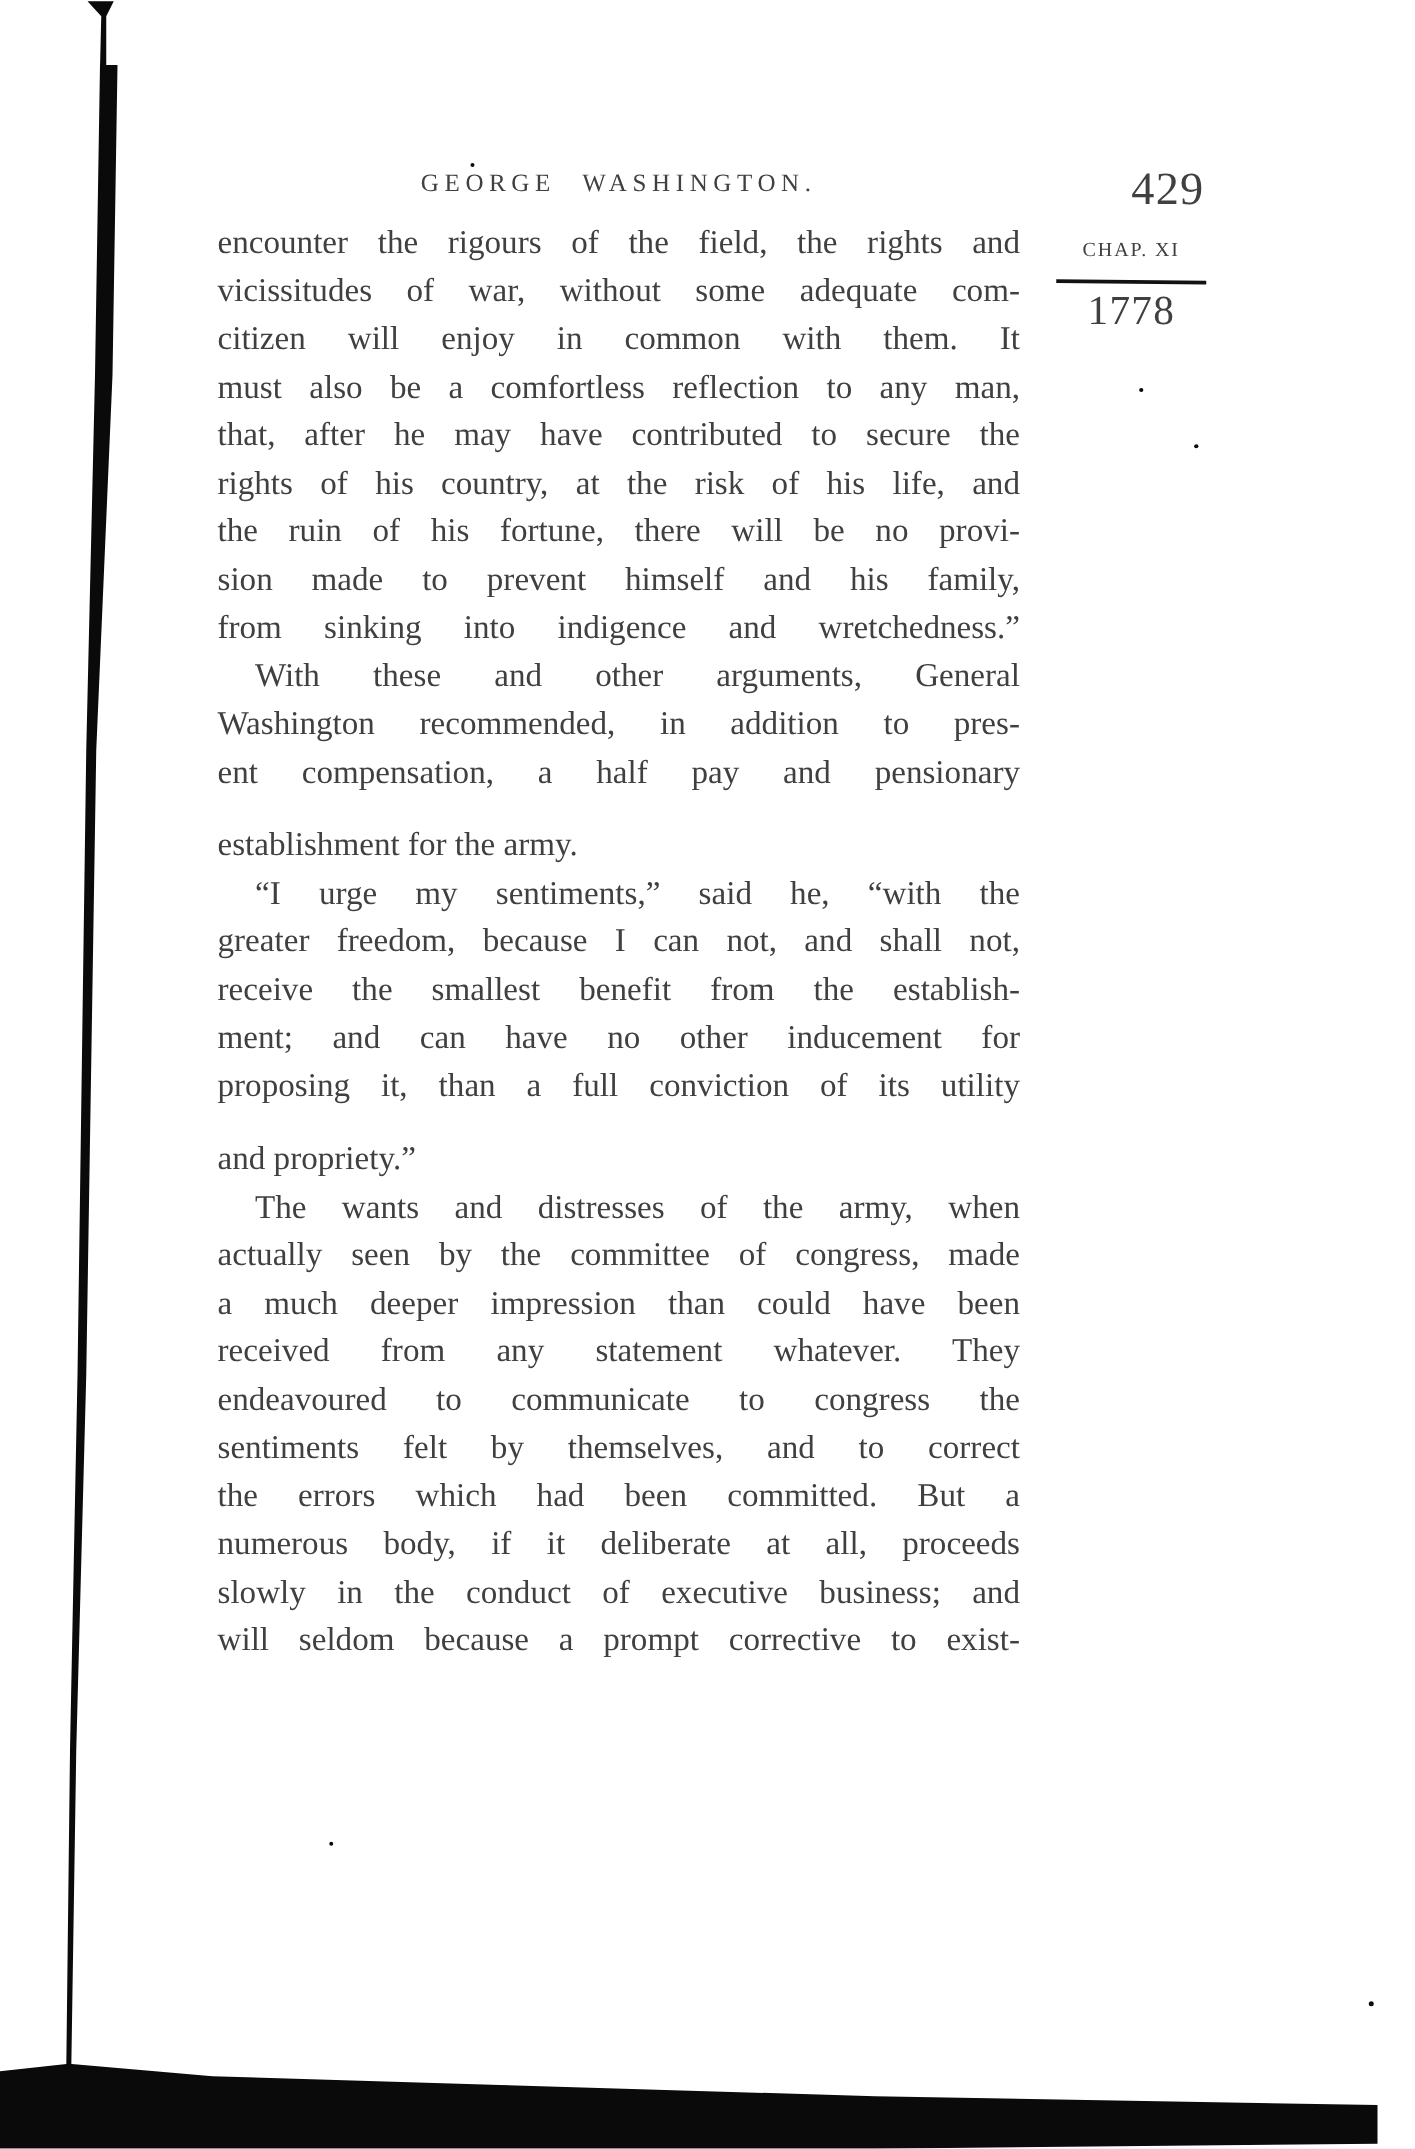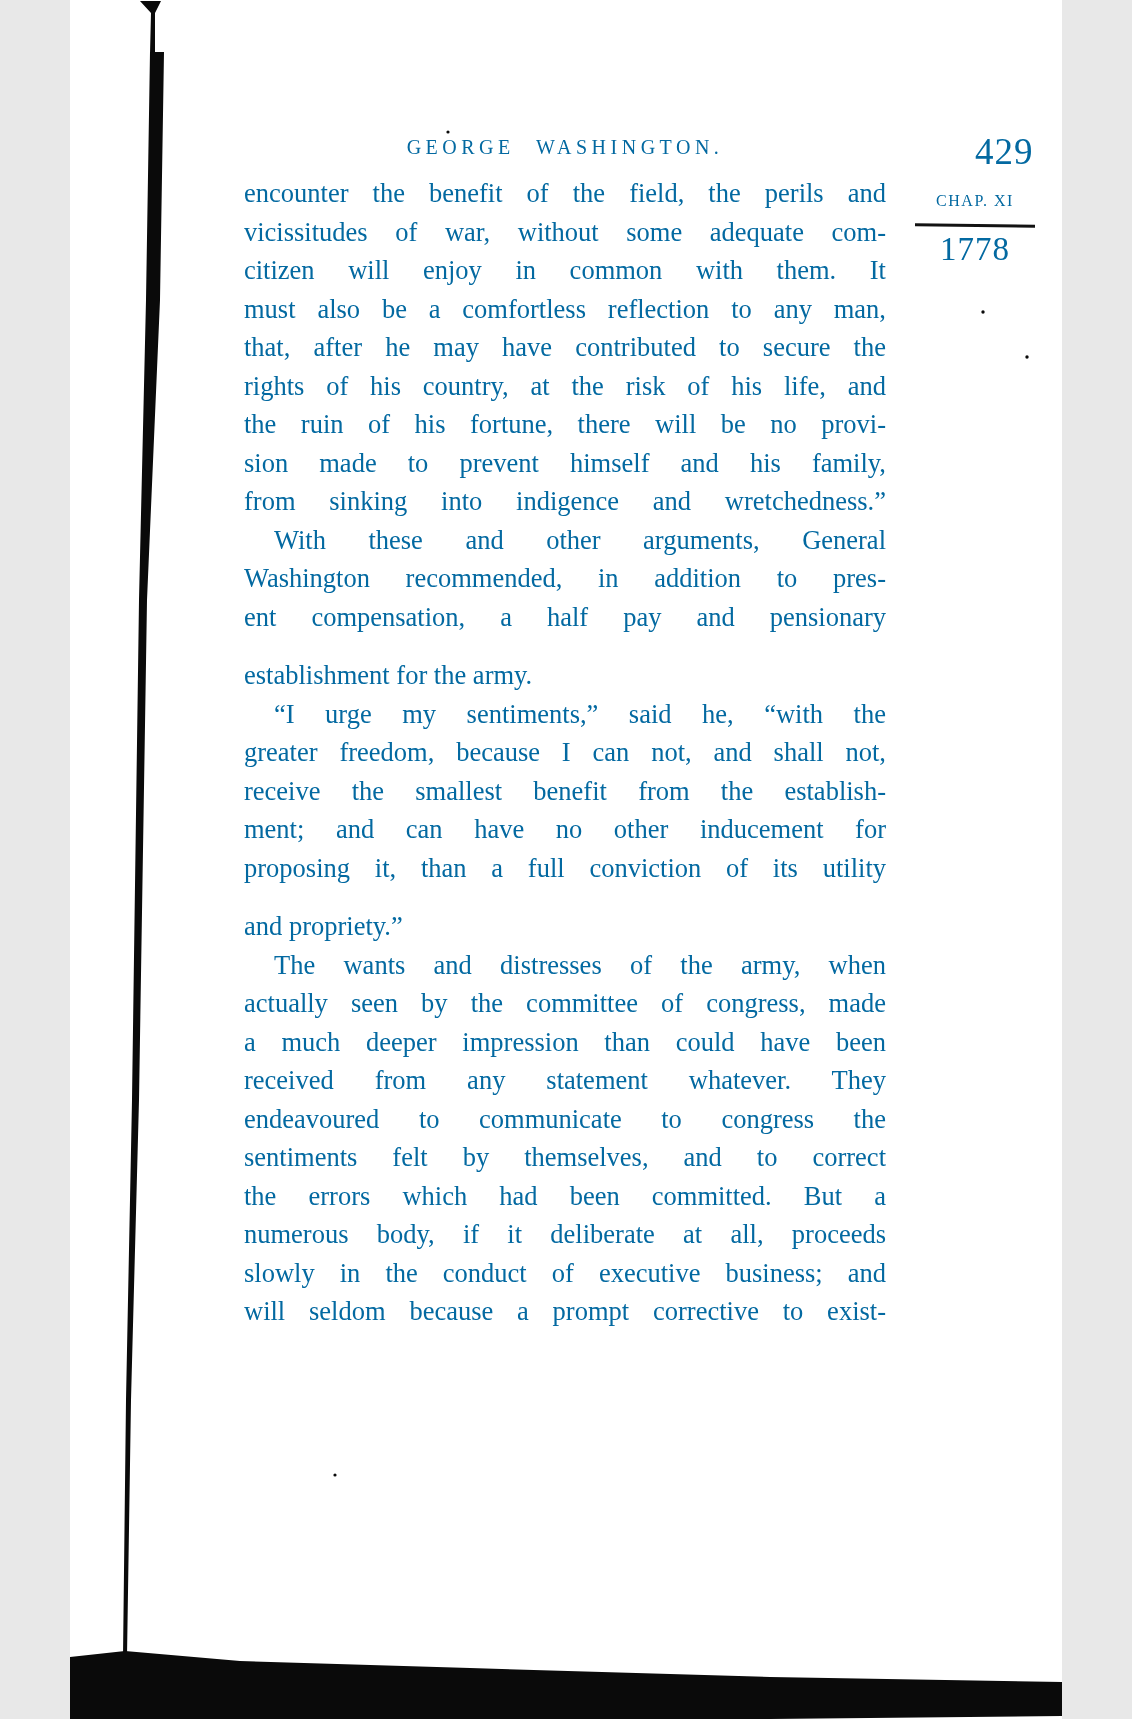--- a/index.html
+++ b/index.html
@@ -1,24 +1,24 @@
 <!DOCTYPE html>
 <html><head>
 <meta charset="utf-8">
 <style>
   html,body { margin:0; padding:0; background:#e8e8e8; }
   .page {
     position: relative;
-    width: 992px;
+    width: 1132px;
     height: 1719px;
     margin: 0 auto;
     background: #ffffff;
     overflow: hidden;
     font-family: "Liberation Serif", "DejaVu Serif", serif;
-    color: #0369a1;
+    color: #404040;
   }
   .artifacts {
     position: absolute;
     left: 0; top: 0;
     width: 1132px; height: 1719px;
     pointer-events: none;
   }
   .running-title {
     position: absolute;
     left: 174px; top: 136px;
@@ -104,21 +104,21 @@
   <div class="page-number">429</div>
 
   <div class="margin-chapter">CHAP. XI</div>
 
   <div class="margin-rule"></div>
 
   <div class="margin-year">1778</div>
 
   <div class="body-text">
       <div class="para">
-        <div class="line j">encounter the benefit of the field, the perils and</div>
+        <div class="line j">encounter the rigours of the field, the rights and</div>
         <div class="line j">vicissitudes of war, without some adequate com-</div>
         <div class="line j">citizen will enjoy in common with them.  It</div>
         <div class="line j">must also be a comfortless reflection to any man,</div>
         <div class="line j">that, after he may have contributed to secure the</div>
         <div class="line j">rights of his country, at the risk of his life, and</div>
         <div class="line j">the ruin of his fortune, there will be no provi-</div>
         <div class="line j">sion made to prevent himself and his family,</div>
         <div class="line j">from sinking into indigence and wretchedness.”</div>
       </div>
       <div class="para">

